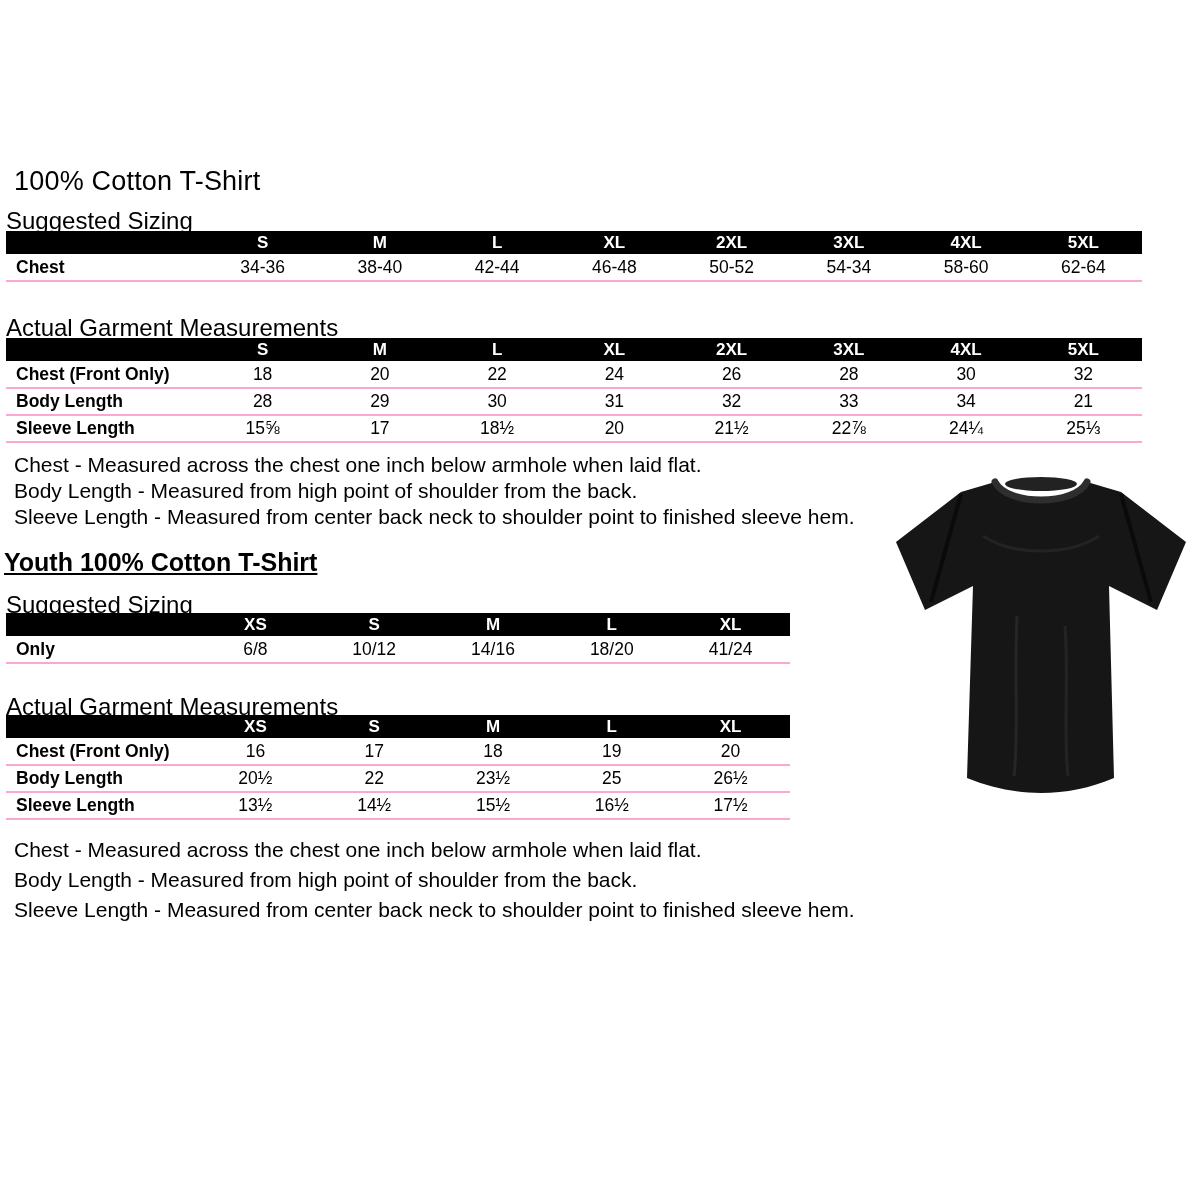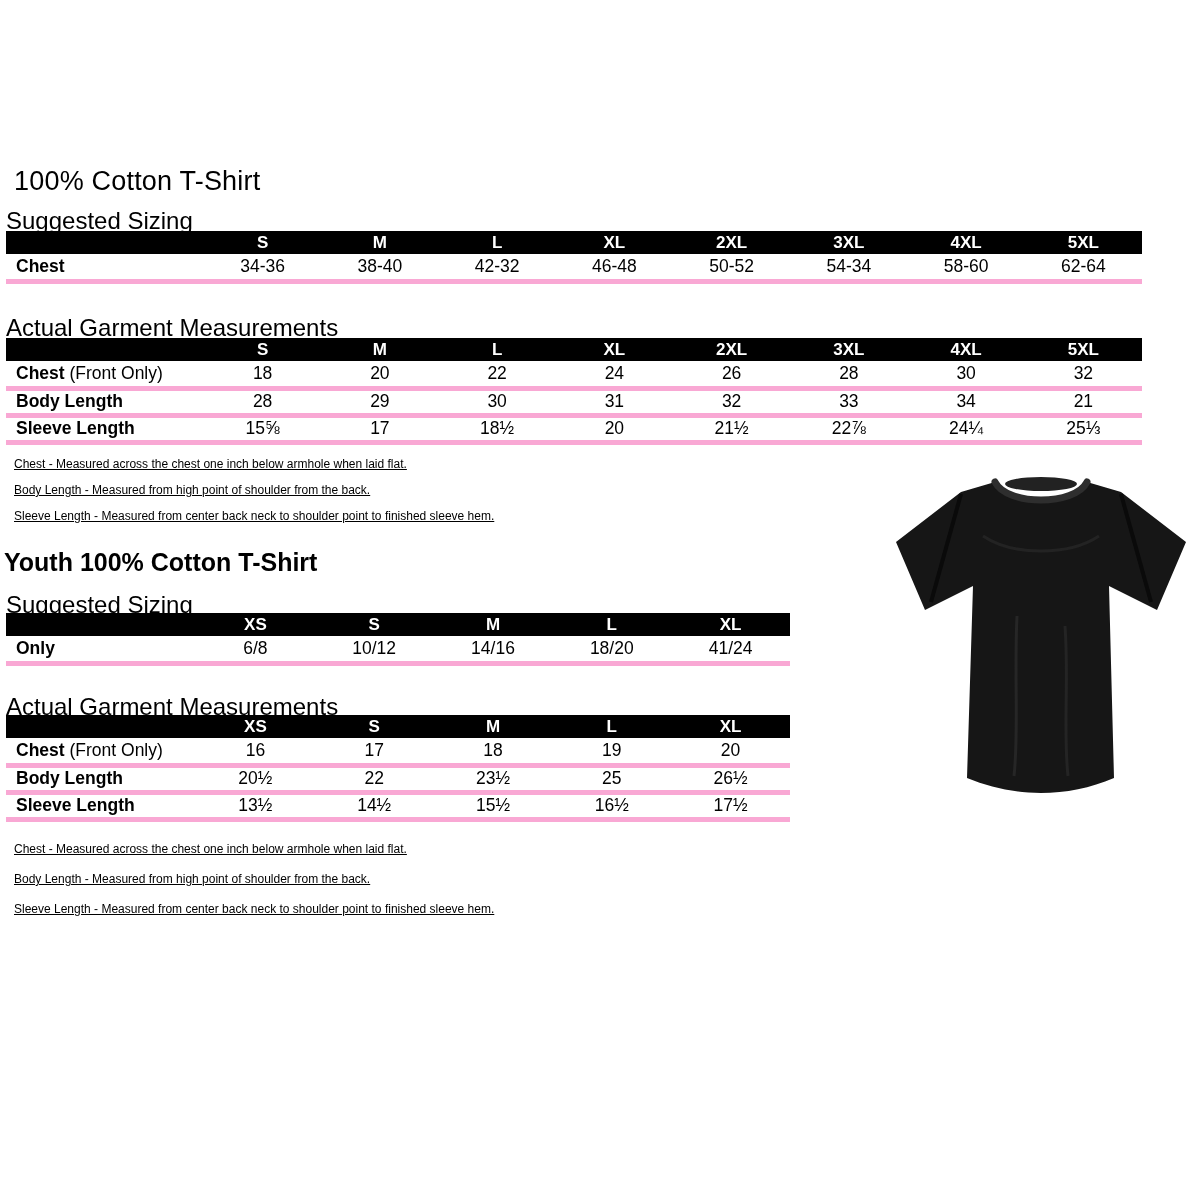--- a/index.html
+++ b/index.html
@@ -14,44 +14,44 @@
 
   .title-adult { left:14px; top:166px; font-size:27px; font-weight:normal; letter-spacing:0.2px; }
   .banner {
     left:347px; top:165px; width:553px; height:39px;
     background:#000; color:#fff; font-weight:bold; font-size:29px;
     letter-spacing:5px; text-align:center; line-height:39px;
   }
   .section-label { font-size:24px; }
   .lbl-adult-suggested { left:6px; top:207px; }
   .lbl-adult-actual { left:6px; top:314px; }
-  .title-youth { left:4px; top:548px; font-size:25px; font-weight:bold; }
+  .title-youth { left:4px; top:548px; font-size:25px; font-weight:bold;text-decoration:underline; }
   .lbl-youth-suggested { left:6px; top:591px; }
   .lbl-youth-actual { left:6px; top:693px; }
 
   table.size-table { position:absolute; border-collapse:collapse; table-layout:fixed; font-size:17.5px; background:#fff; }
   .size-table thead th {
     background:#000; color:#fff; font-weight:bold; font-size:17px;
     height:23px; text-align:center; padding:0; vertical-align:middle;
   }
   .size-table tbody td {
-    height:27px; text-align:center; border-bottom:5px solid #f9a8d4;
+    height:27px; text-align:center; border-bottom:2px solid #f9a8d4;
     padding:0; vertical-align:middle; font-size:17.5px;
   }
   .size-table td.rowlabel { text-align:left; padding-left:10px; }
   .rowlabel .main { font-weight:bold; }
-  .rowlabel .suffix { font-weight:normal; }
+  .rowlabel .suffix { font-weight:bold; }
 
   .t-adult-suggested { left:6px; top:231px; width:1136px; }
   .t-adult-actual    { left:6px; top:338px; width:1136px; }
   .t-youth-suggested { left:6px; top:613px; width:784px; }
   .t-youth-actual    { left:6px; top:715px; width:784px; }
 
   .notes { position:absolute; }
-  .notes p { font-size:12px; white-space:nowrap;text-decoration:underline; }
+  .notes p { font-size:21px; white-space:nowrap; }
   .notes-adult { left:14px; top:455px; }
   .notes-adult p { margin:0 0 7px 0; line-height:19px; }
   .notes-youth { left:14px; top:840px; }
   .notes-youth p { margin:0 0 11px 0; line-height:19px; }
 
   .tshirt-wrap { left:893px; top:476px; width:296px; height:342px; }
 </style>
 </head>
 <body>
 
@@ -83,21 +83,21 @@
         <th>3XL</th>
         <th>4XL</th>
         <th>5XL</th>
       </tr>
     </thead>
     <tbody>
       <tr>
         <td class="rowlabel"><span class="main">Chest</span><span class="suffix"></span></td>
         <td>34-36</td>
         <td>38-40</td>
-        <td>42-32</td>
+        <td>42-44</td>
         <td>46-48</td>
         <td>50-52</td>
         <td>54-34</td>
         <td>58-60</td>
         <td>62-64</td>
       </tr>
     </tbody>
   </table>
 
   <div class="abs section-label lbl-adult-actual">Actual Garment Measurements</div>

